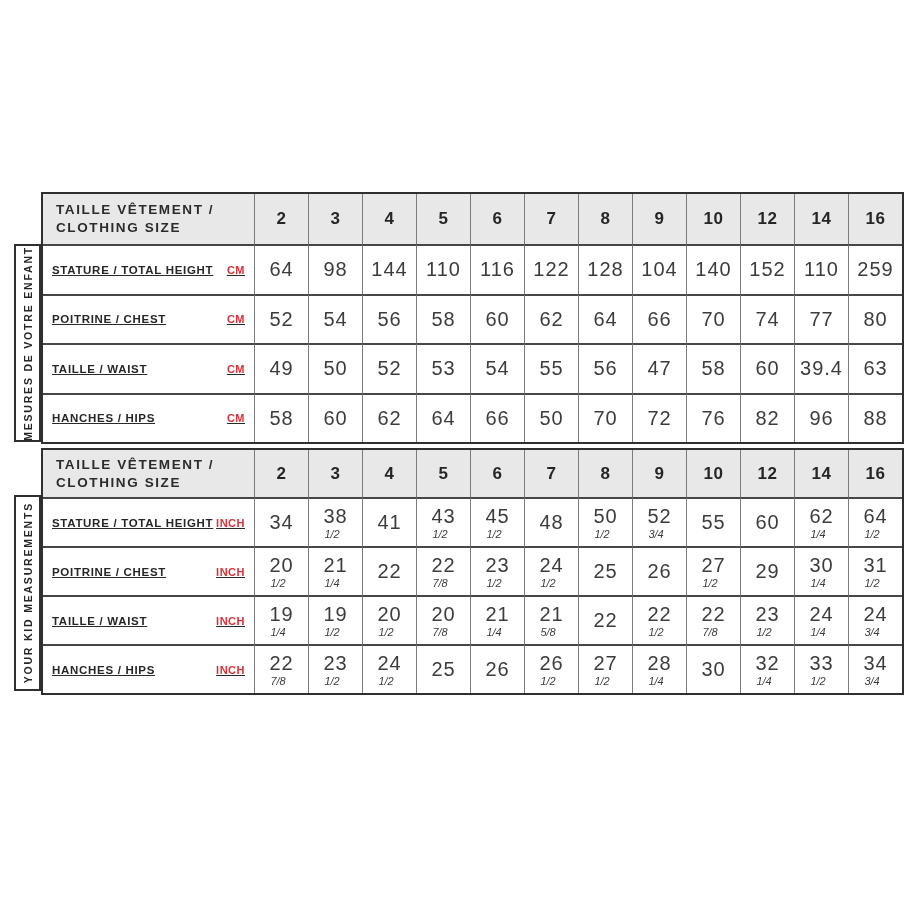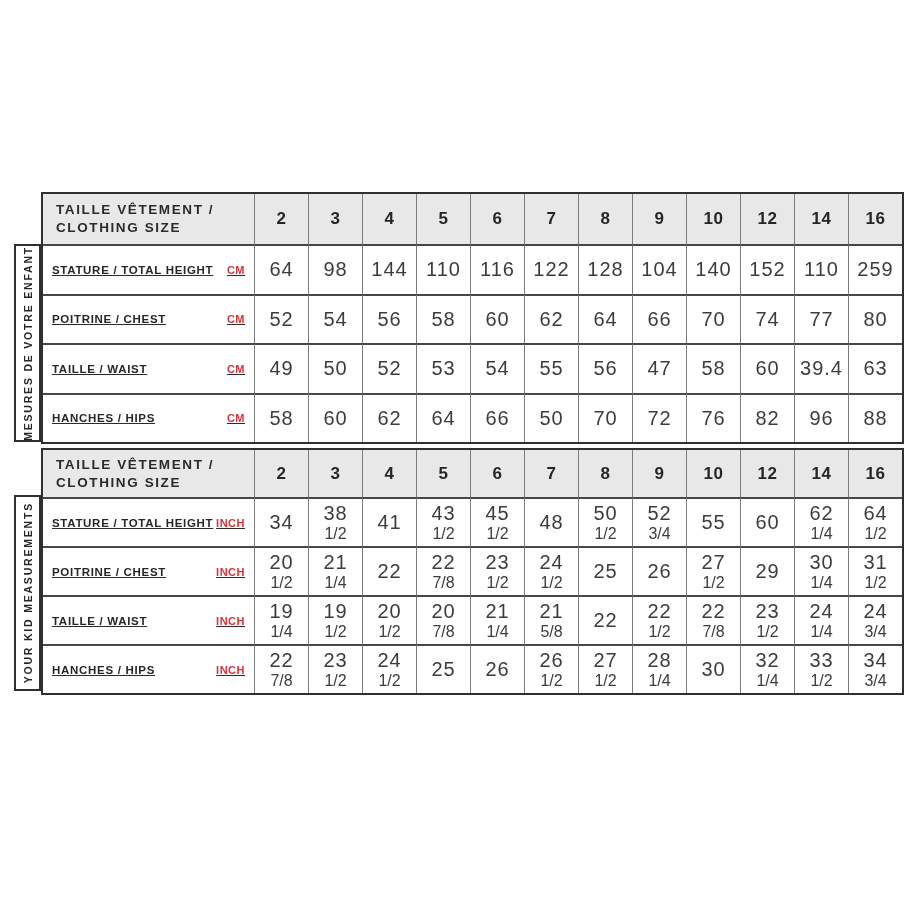--- a/index.html
+++ b/index.html
@@ -73,21 +73,21 @@
   }
   .runit {
     font-weight: bold;
     font-size: 11px;
     letter-spacing: 0.5px;
     color: var(--accent-red, #d2353b);
   }
   
   .dcell { font-size: 20px; color: #3c3c3c; }
   .val { letter-spacing: 1px; white-space: nowrap; }
-  .fr { font-size: 16px; letter-spacing: 0px; margin-left: 1px; }
+  .fr { font-size: 11px; letter-spacing: 0px; margin-left: 1px; font-style: italic; }
 
   
   .sidebox {
     position: absolute;
     left: 14px;
     width: 27px;
     border: 2px solid var(--grid-dark, #2f2f2f);
     background: #fff;
     display: flex;
     align-items: center;

